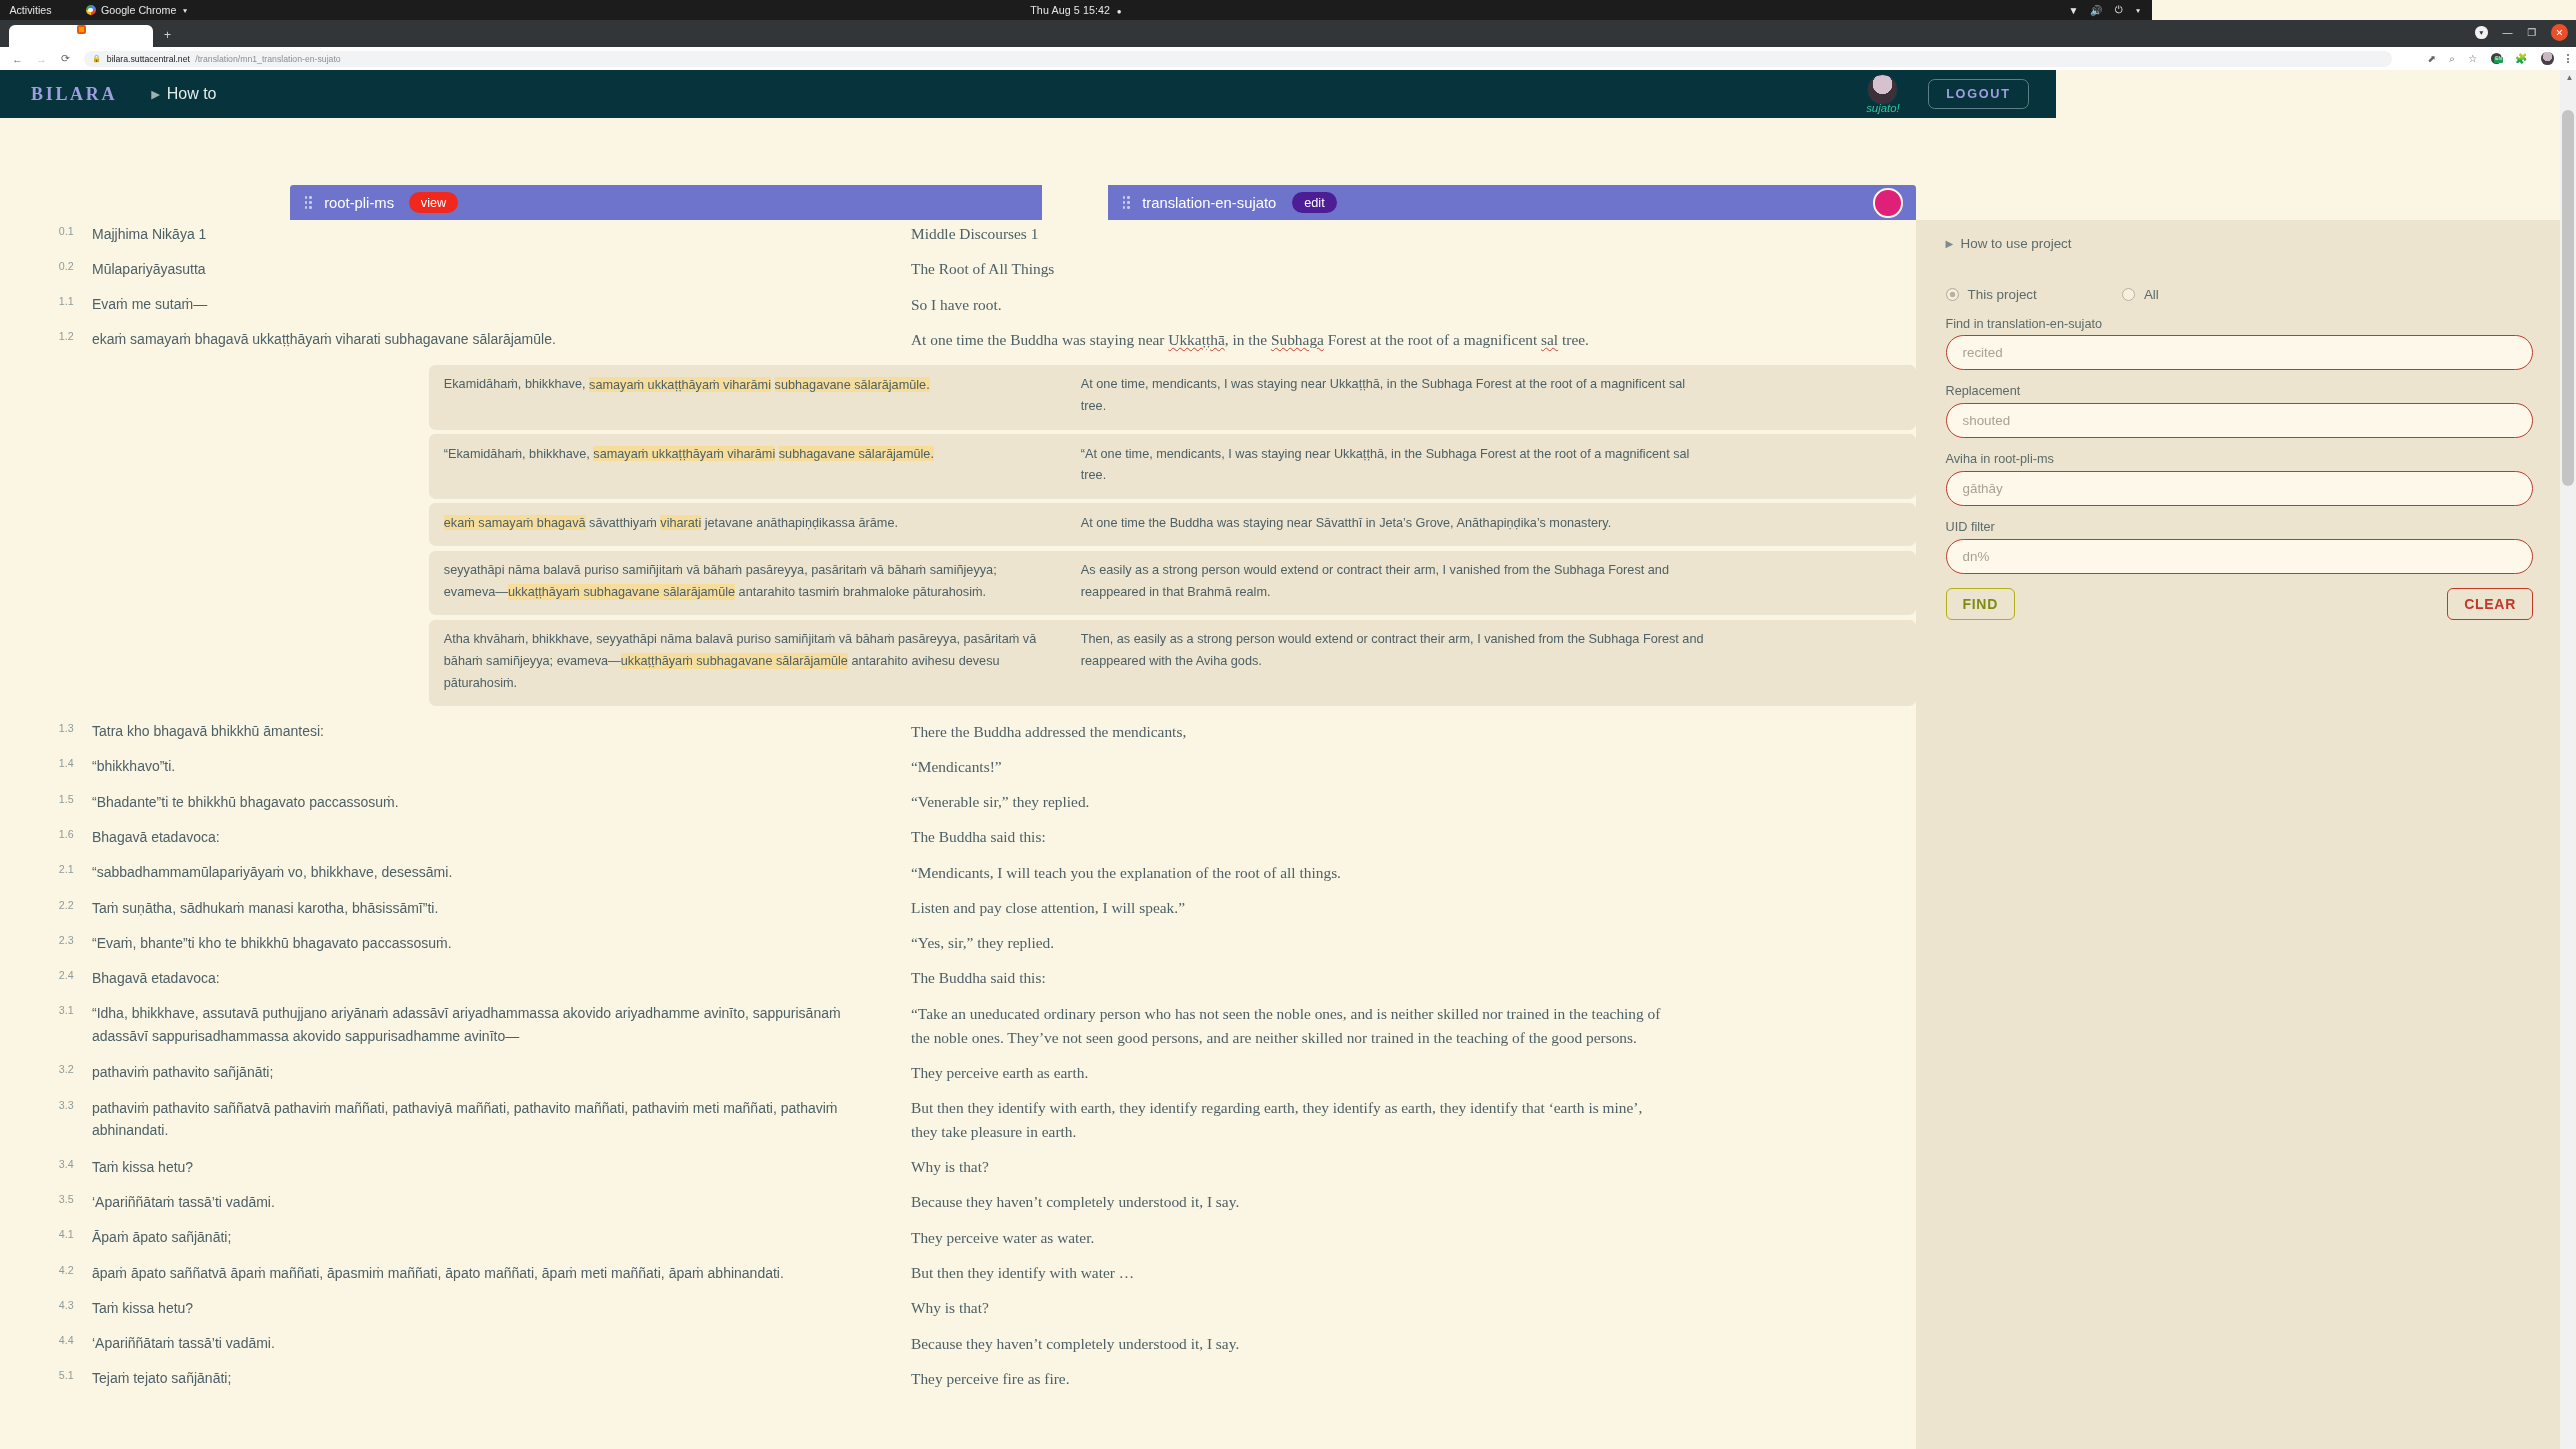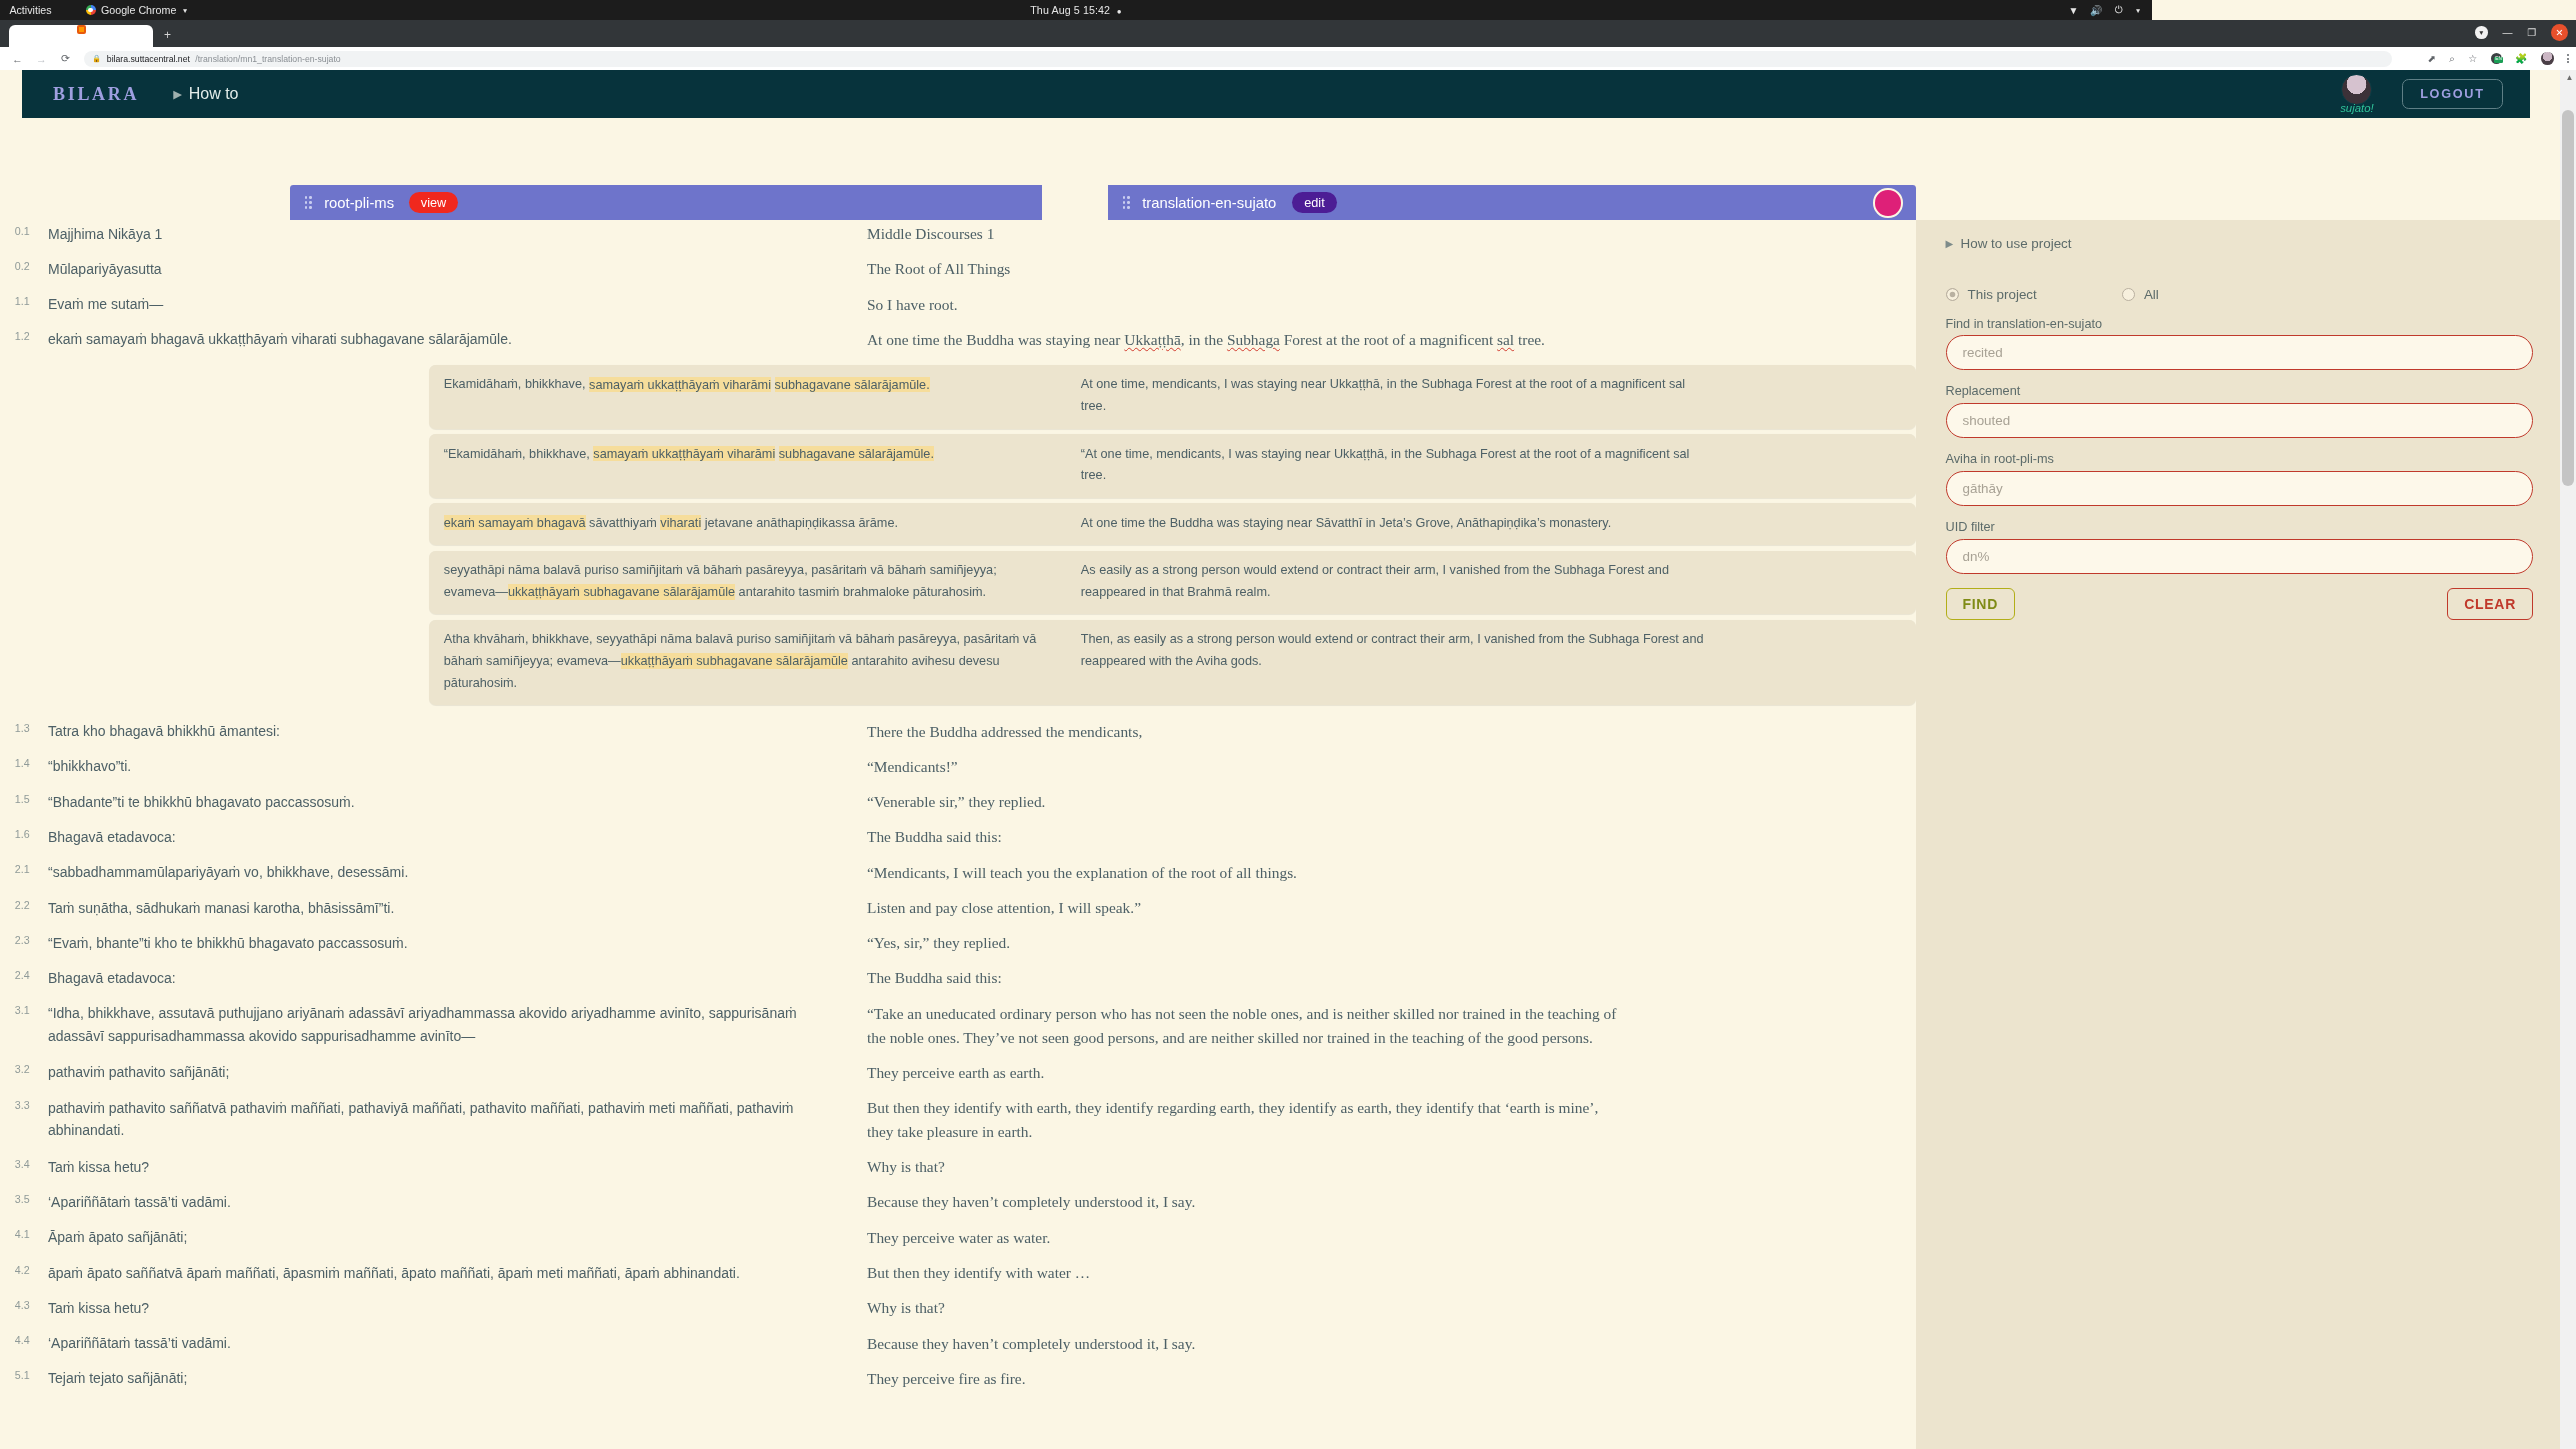--- a/index.html
+++ b/index.html
@@ -70,22 +70,22 @@
   .ext-badge{position:relative;width:11.4px;height:11.4px;border-radius:50%;background:#3c4043;}
   .ext-badge:after{content:"EN";position:absolute;left:3.4px;top:4px;font-size:4.7px;background:#1a9e55;color:#fff;padding:0.7px 1.3px;border-radius:1.3px;line-height:1;}
   .avatar-sm{width:12.7px;height:12.7px;border-radius:50%;
     background:radial-gradient(circle at 50% 35%, #cbb6c4 0 42%, #4a3f47 43% 100%);}
   .kebab{display:flex;flex-direction:column;gap:1.3px;}
   .kebab i{width:2px;height:2px;background:#5f6368;border-radius:50%;display:block;}
 
   
   .app{ position:absolute; top:70px; left:0; width:2576px; height:1379px; background:#fbf6e4; overflow:hidden;}
   .app-header{
-    position:absolute; top:0; left:0; width:2508px; height:48px;
-    background:#07333c; display:flex; align-items:center;margin-left:22px;
+    position:absolute; top:0; left:0; width:2056px; height:48px;
+    background:#07333c; display:flex; align-items:center;
   }
   .brand{ margin-left:31px; color:#9f9fe0; font-family:"Liberation Serif", serif;
     font-size:18px; letter-spacing:2.7px; font-weight:bold;}
   .howto{ margin-left:34px; color:#e2ece9; font-size:16px; display:flex; align-items:center; gap:6.7px;}
   .howto .caret{ color:#9fb0ae; font-size:11.4px;}
   .hdr-right{ position:absolute; right:27px; display:flex; align-items:center; gap:28px;}
   .user{ display:flex; flex-direction:column; align-items:center; }
   .avatar-lg{ width:31px;height:31px;border-radius:50%;
     background:radial-gradient(circle at 50% 32%, #d6c2cf 0 40%, #3c3138 41% 100%);
     border:0.7px solid #0b3c45;}
@@ -106,21 +106,21 @@
   .col-title{ font-size:14.8px; }
   .pill{ margin-left:14.8px; border-radius:670px; padding:3.4px 12px; font-size:12.7px; color:#fff;}
   .pill.view{ background:#f0281e; }
   .pill.edit{ background:#4c1d95;margin-left:16px; }
   .pink-dot{ position:absolute; left:1873px; top:118px; width:29.5px;height:29.5px;
     border-radius:50%; background:#de2078; border:2.7px solid #fbf6e4;}
 
   
   .content{ position:absolute; top:150px; left:0; width:1916px; bottom:0; background:#fbf6e4;}
 
-  .seg{ position:relative; display:flex; padding:0; }
+  .seg{ position:relative; display:flex; padding:0;margin-left:44px; }
   .seg-num{ width:48px; text-align:left; padding-left:14.8px; color:#8f9a98;
     font-size:10.7px; font-family:"Liberation Sans",sans-serif; padding-top:4.7px; flex:0 0 auto;}
   .seg-pli{ width:796px; flex:0 0 auto; color:#4d6066;
     font-family:"Liberation Sans", sans-serif; font-size:14px; line-height:1.62;
     padding:2.7px 20px 9.4px 0;}
   .seg-spacer{ width:23px; flex:0 0 auto;}
   .seg-en{ width:808px; flex:0 0 auto; color:#4d6066;
     font-family:"Liberation Serif", serif; font-size:15.4px; line-height:1.55;
     padding:2px 47px 9.4px 0;}
 

